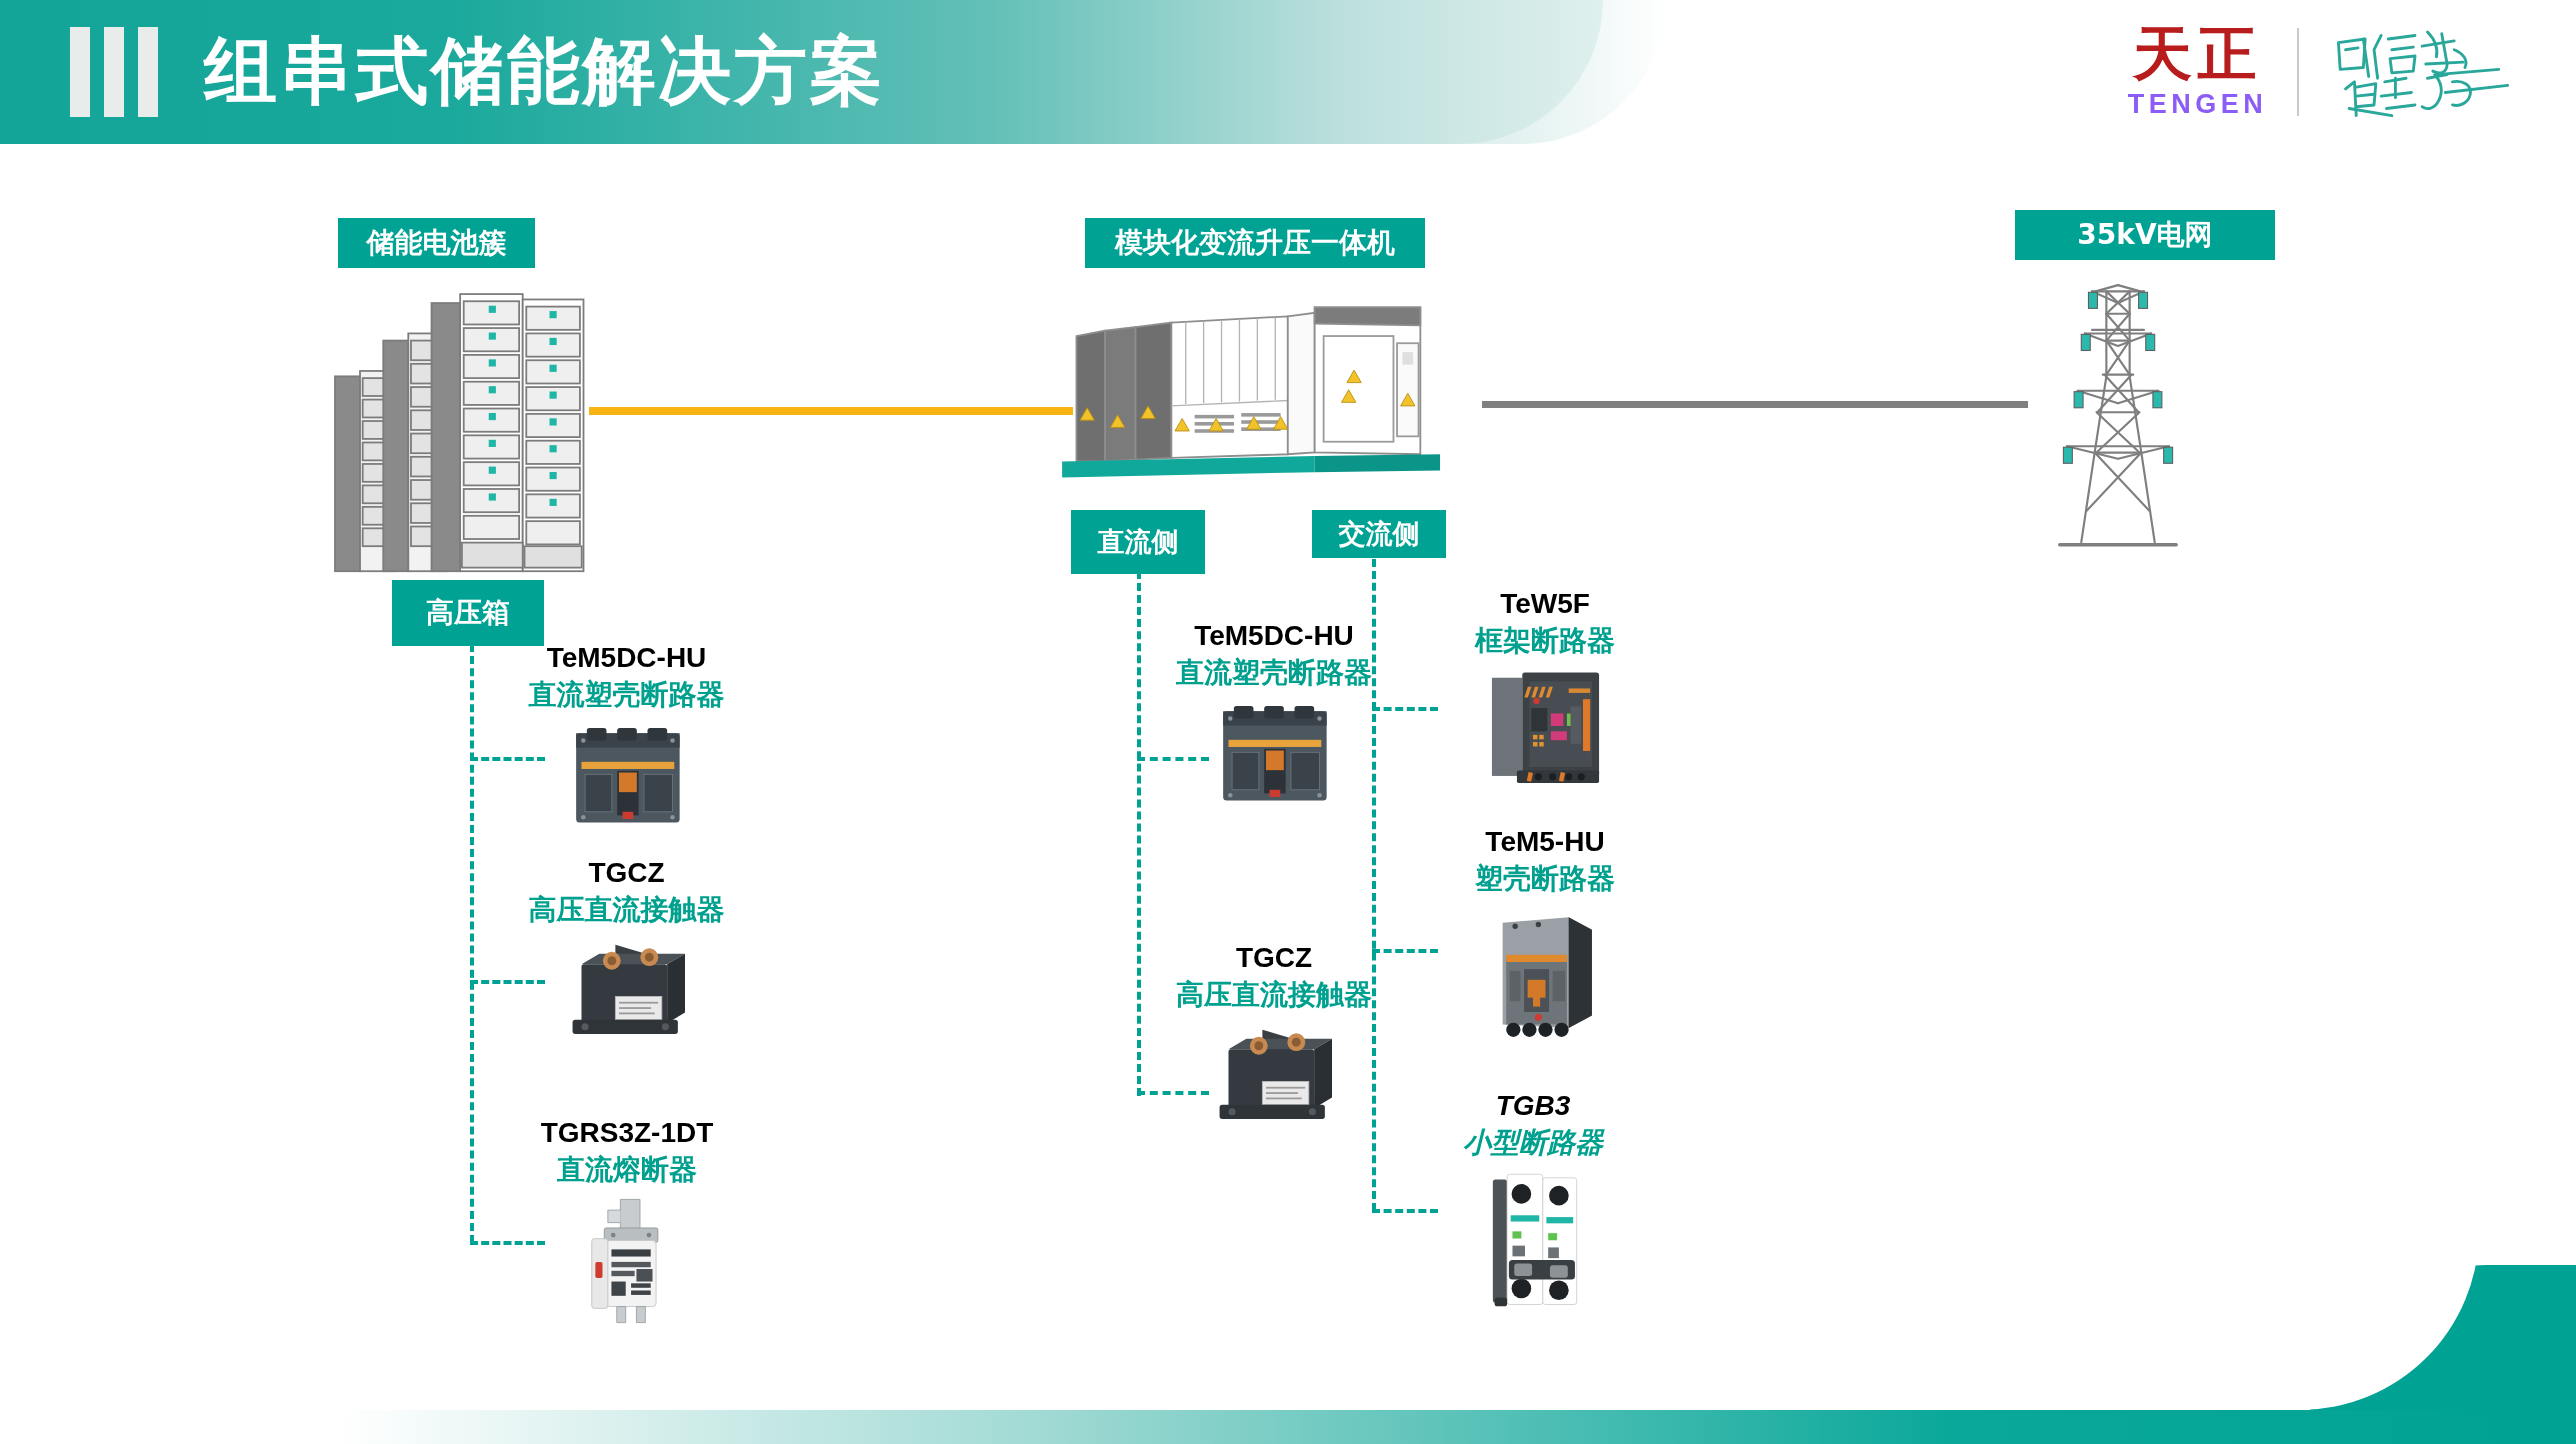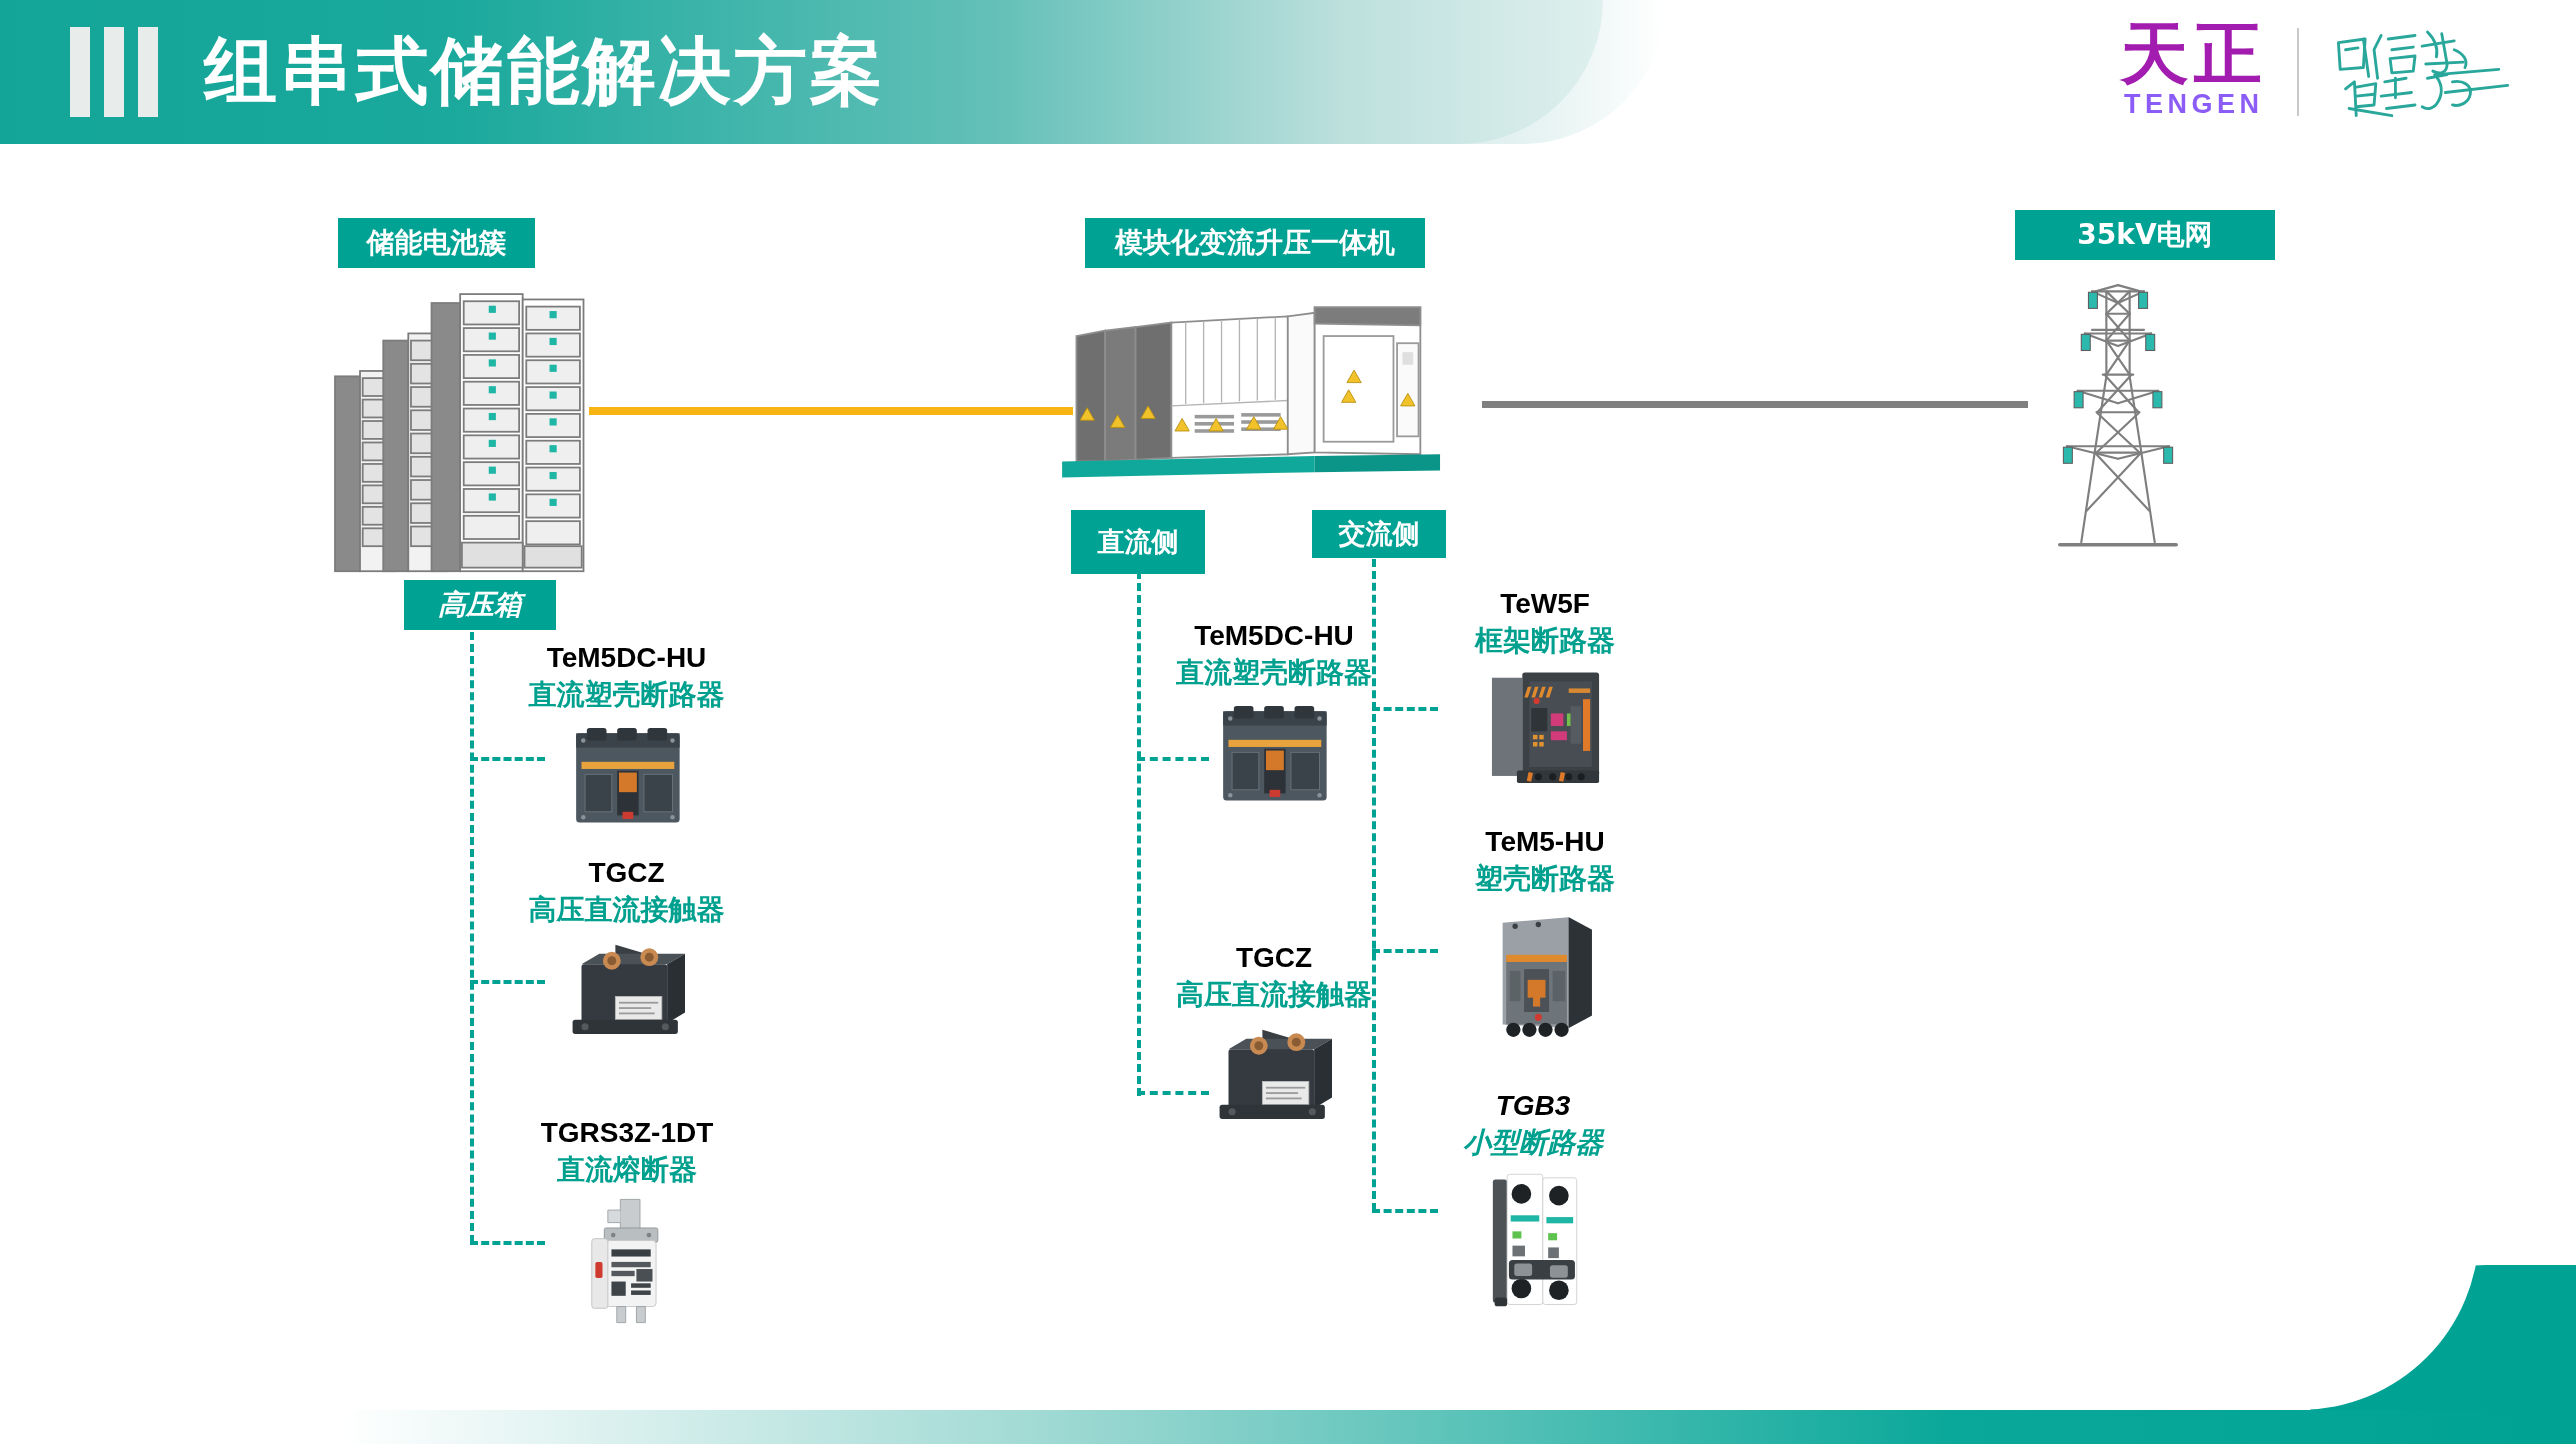--- a/index.html
+++ b/index.html
@@ -25,37 +25,37 @@
   #page-title{
     position:absolute; left:204px; top:21.5px; z-index:3;
     font-size:73px; font-weight:bold; color:#ffffff; letter-spacing:2.7px;
     line-height:97px; white-space:nowrap;
     font-family:"DejaVu Sans","Liberation Sans",sans-serif;
   }
 
   
   #brand{ position:absolute; right:50px; top:18px; height:107px; display:flex; align-items:center; gap:30px; z-index:4;}
   #brand-logo{ display:flex; flex-direction:column; align-items:center; }
-  #brand-cn{ font-size:68px; font-weight:bold; color:#a21caf; letter-spacing:5.4px; line-height:59px;
+  #brand-cn{ font-size:59px; font-weight:bold; color:#b91c1c; letter-spacing:5.4px; line-height:59px;
              font-family:"DejaVu Sans","Liberation Sans",sans-serif; }
   #brand-en{ font-size:27px; font-weight:bold; color:#8b5cf6; letter-spacing:4.5px; line-height:30px; margin-top:6px; }
   #brand-divider{ width:1.8px; height:88px; background:#c9c9c9; }
   #brand-slogan{ position:relative; width:197px; height:98px; }
   #brand-slogan svg{ display:block; }
 
   
   .chip{
     position:absolute; background:#00a294; color:#ffffff; font-weight:bold;
     display:flex; align-items:center; justify-content:center; white-space:nowrap;
     font-family:"DejaVu Sans","Liberation Sans",sans-serif; z-index:6;text-align:right;
   }
   #chip-battery{ left:338px; top:218px; width:197px; height:50px; font-size:28px; }
   #chip-converter{ left:1085px; top:218px; width:340px; height:50px; font-size:28px; }
   #chip-grid{ left:2015px; top:210px; width:260px; height:50px; font-size:28px; }
-  #chip-hvbox{ left:404px; top:580px; width:152px; height:50px; font-size:28px;font-style:italic; }
+  #chip-hvbox{ left:392px; top:580px; width:152px; height:66px; font-size:28px; }
   #chip-dc{ left:1071px; top:510px; width:134px; height:64px; font-size:27px; }
   #chip-ac{ left:1312px; top:510px; width:134px; height:48px; font-size:27px; }
 
   
   #link-dc-main{ position:absolute; left:589px; top:407px; width:484px; height:8px; background:#f7b413; z-index:2;}
   #link-ac-main{ position:absolute; left:1482px; top:401px; width:546px; height:7.2px; background:#808080; z-index:2;}
 
   .vline{ position:absolute; width:0; border-left:4.5px dashed #00a294; z-index:4; }
   .hline{ position:absolute; height:0; border-top:4.5px dashed #00a294; z-index:4; }
 

